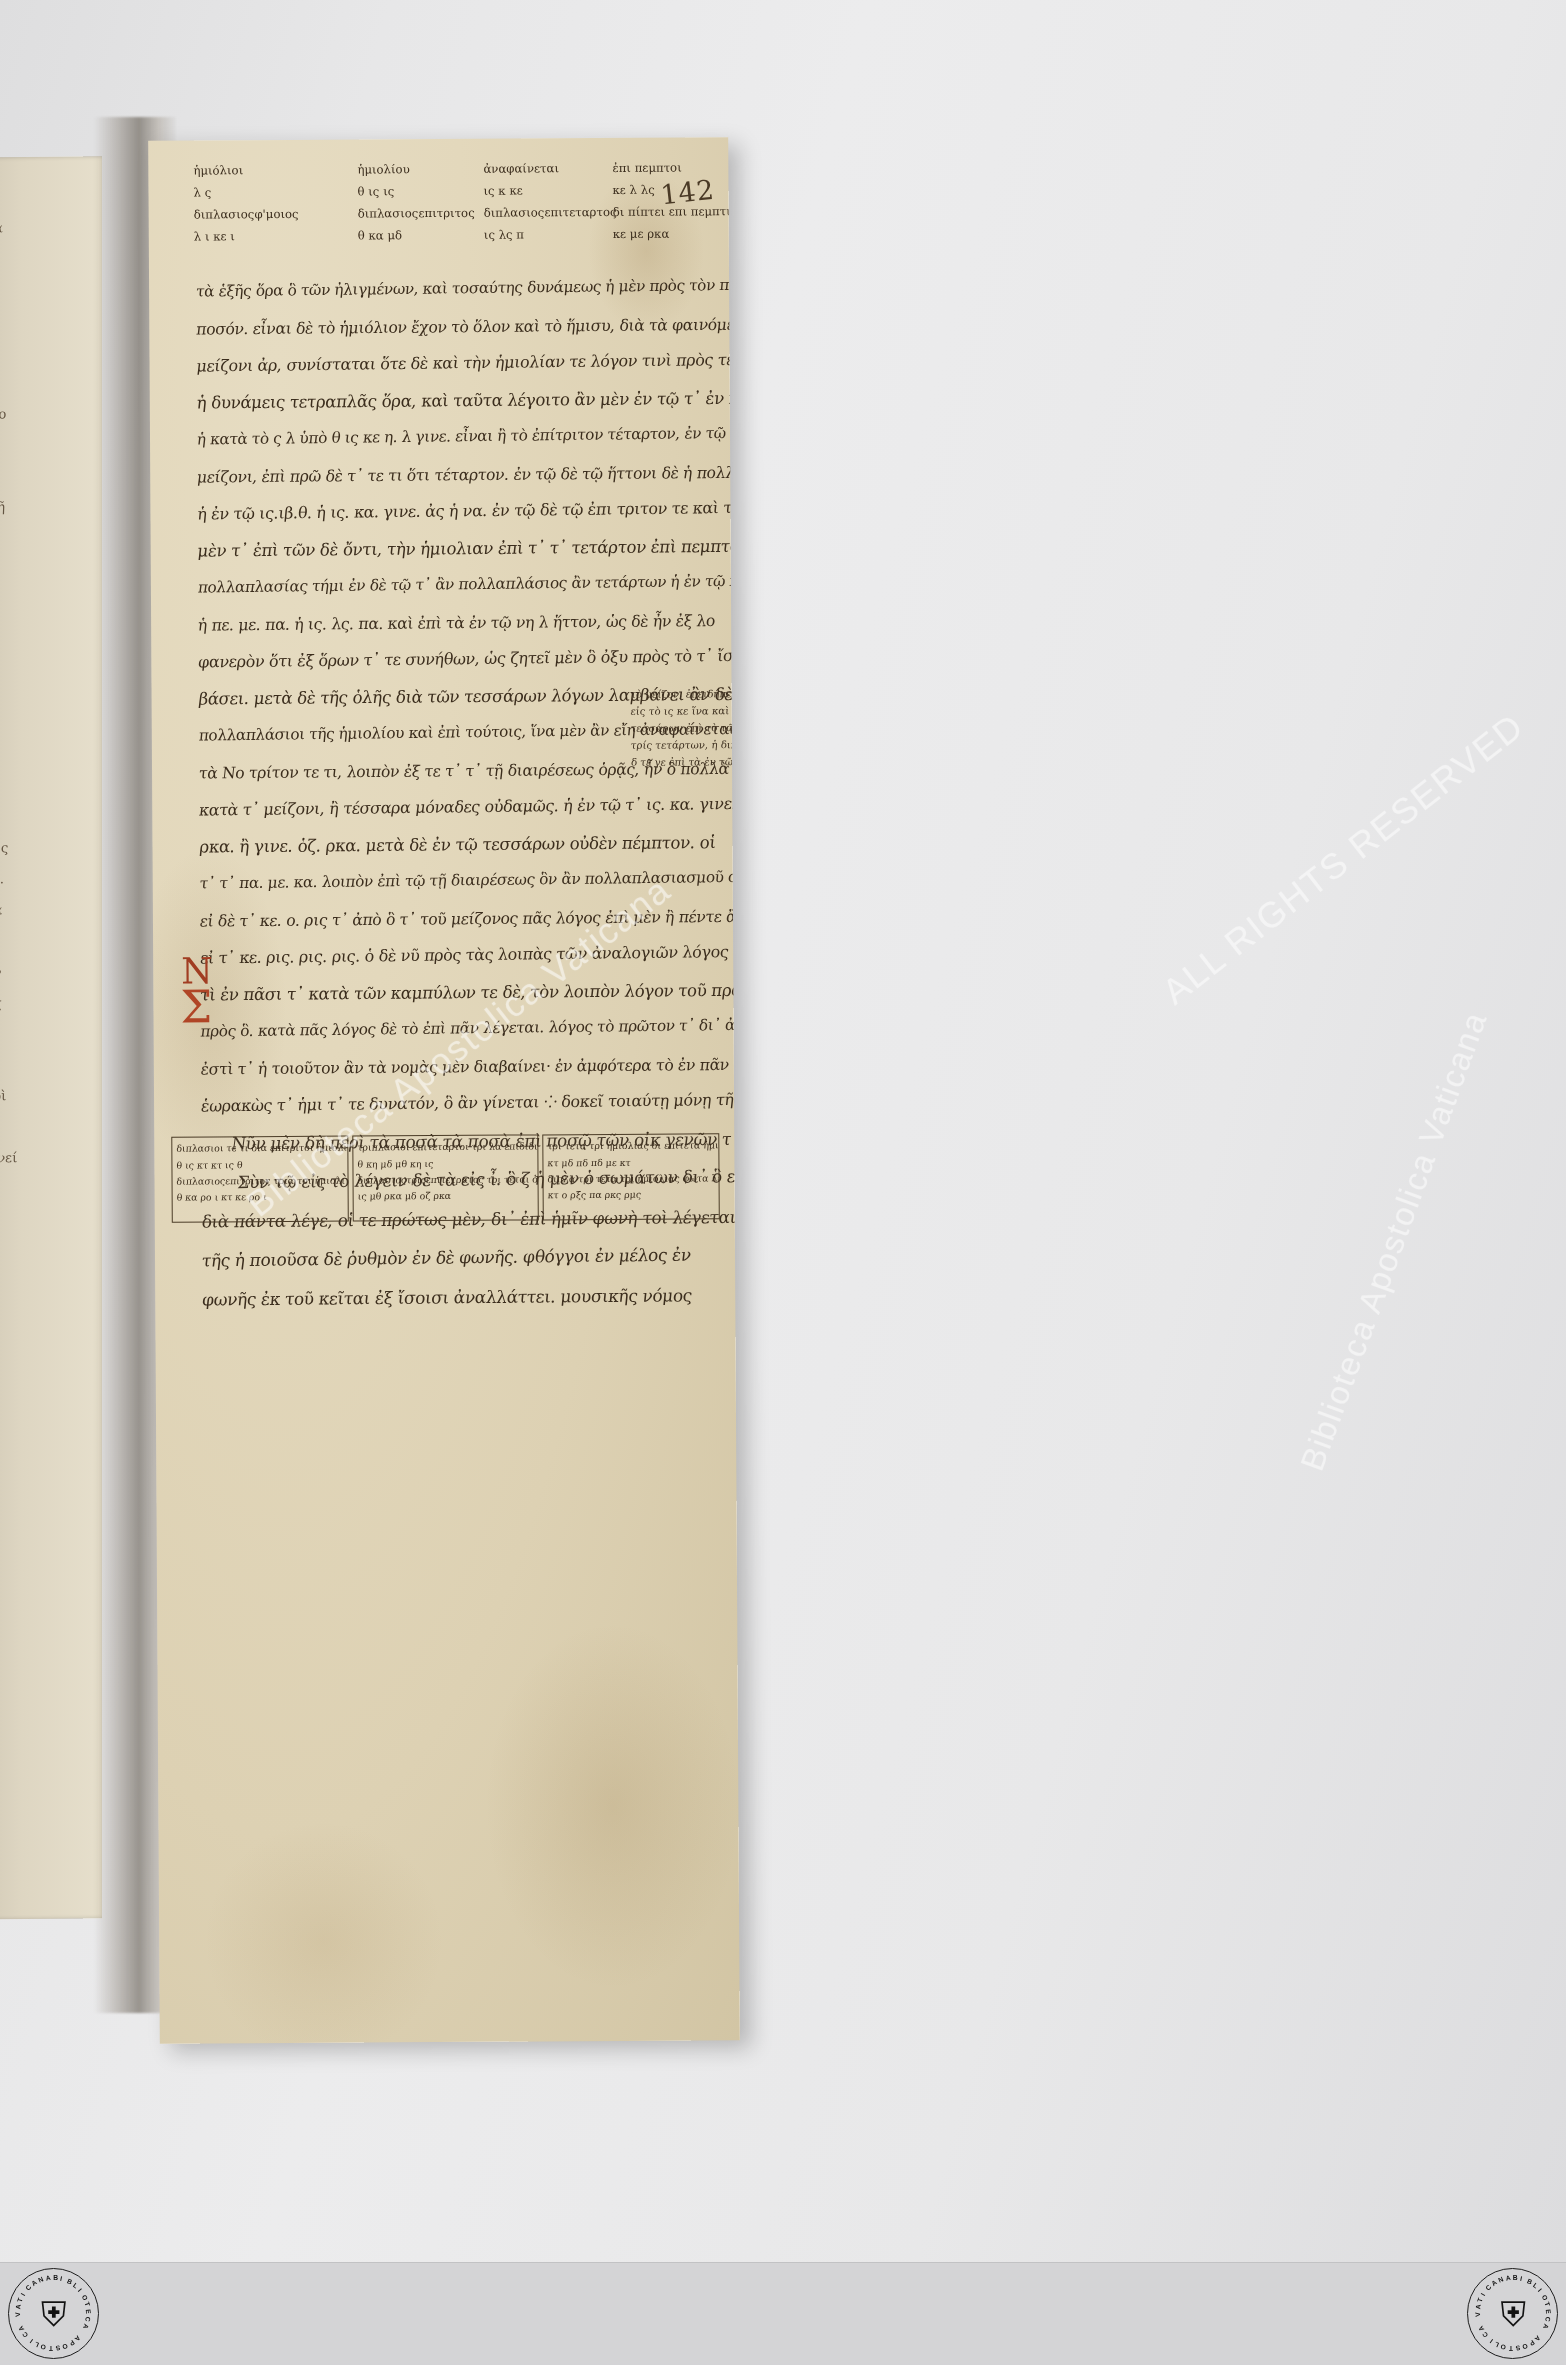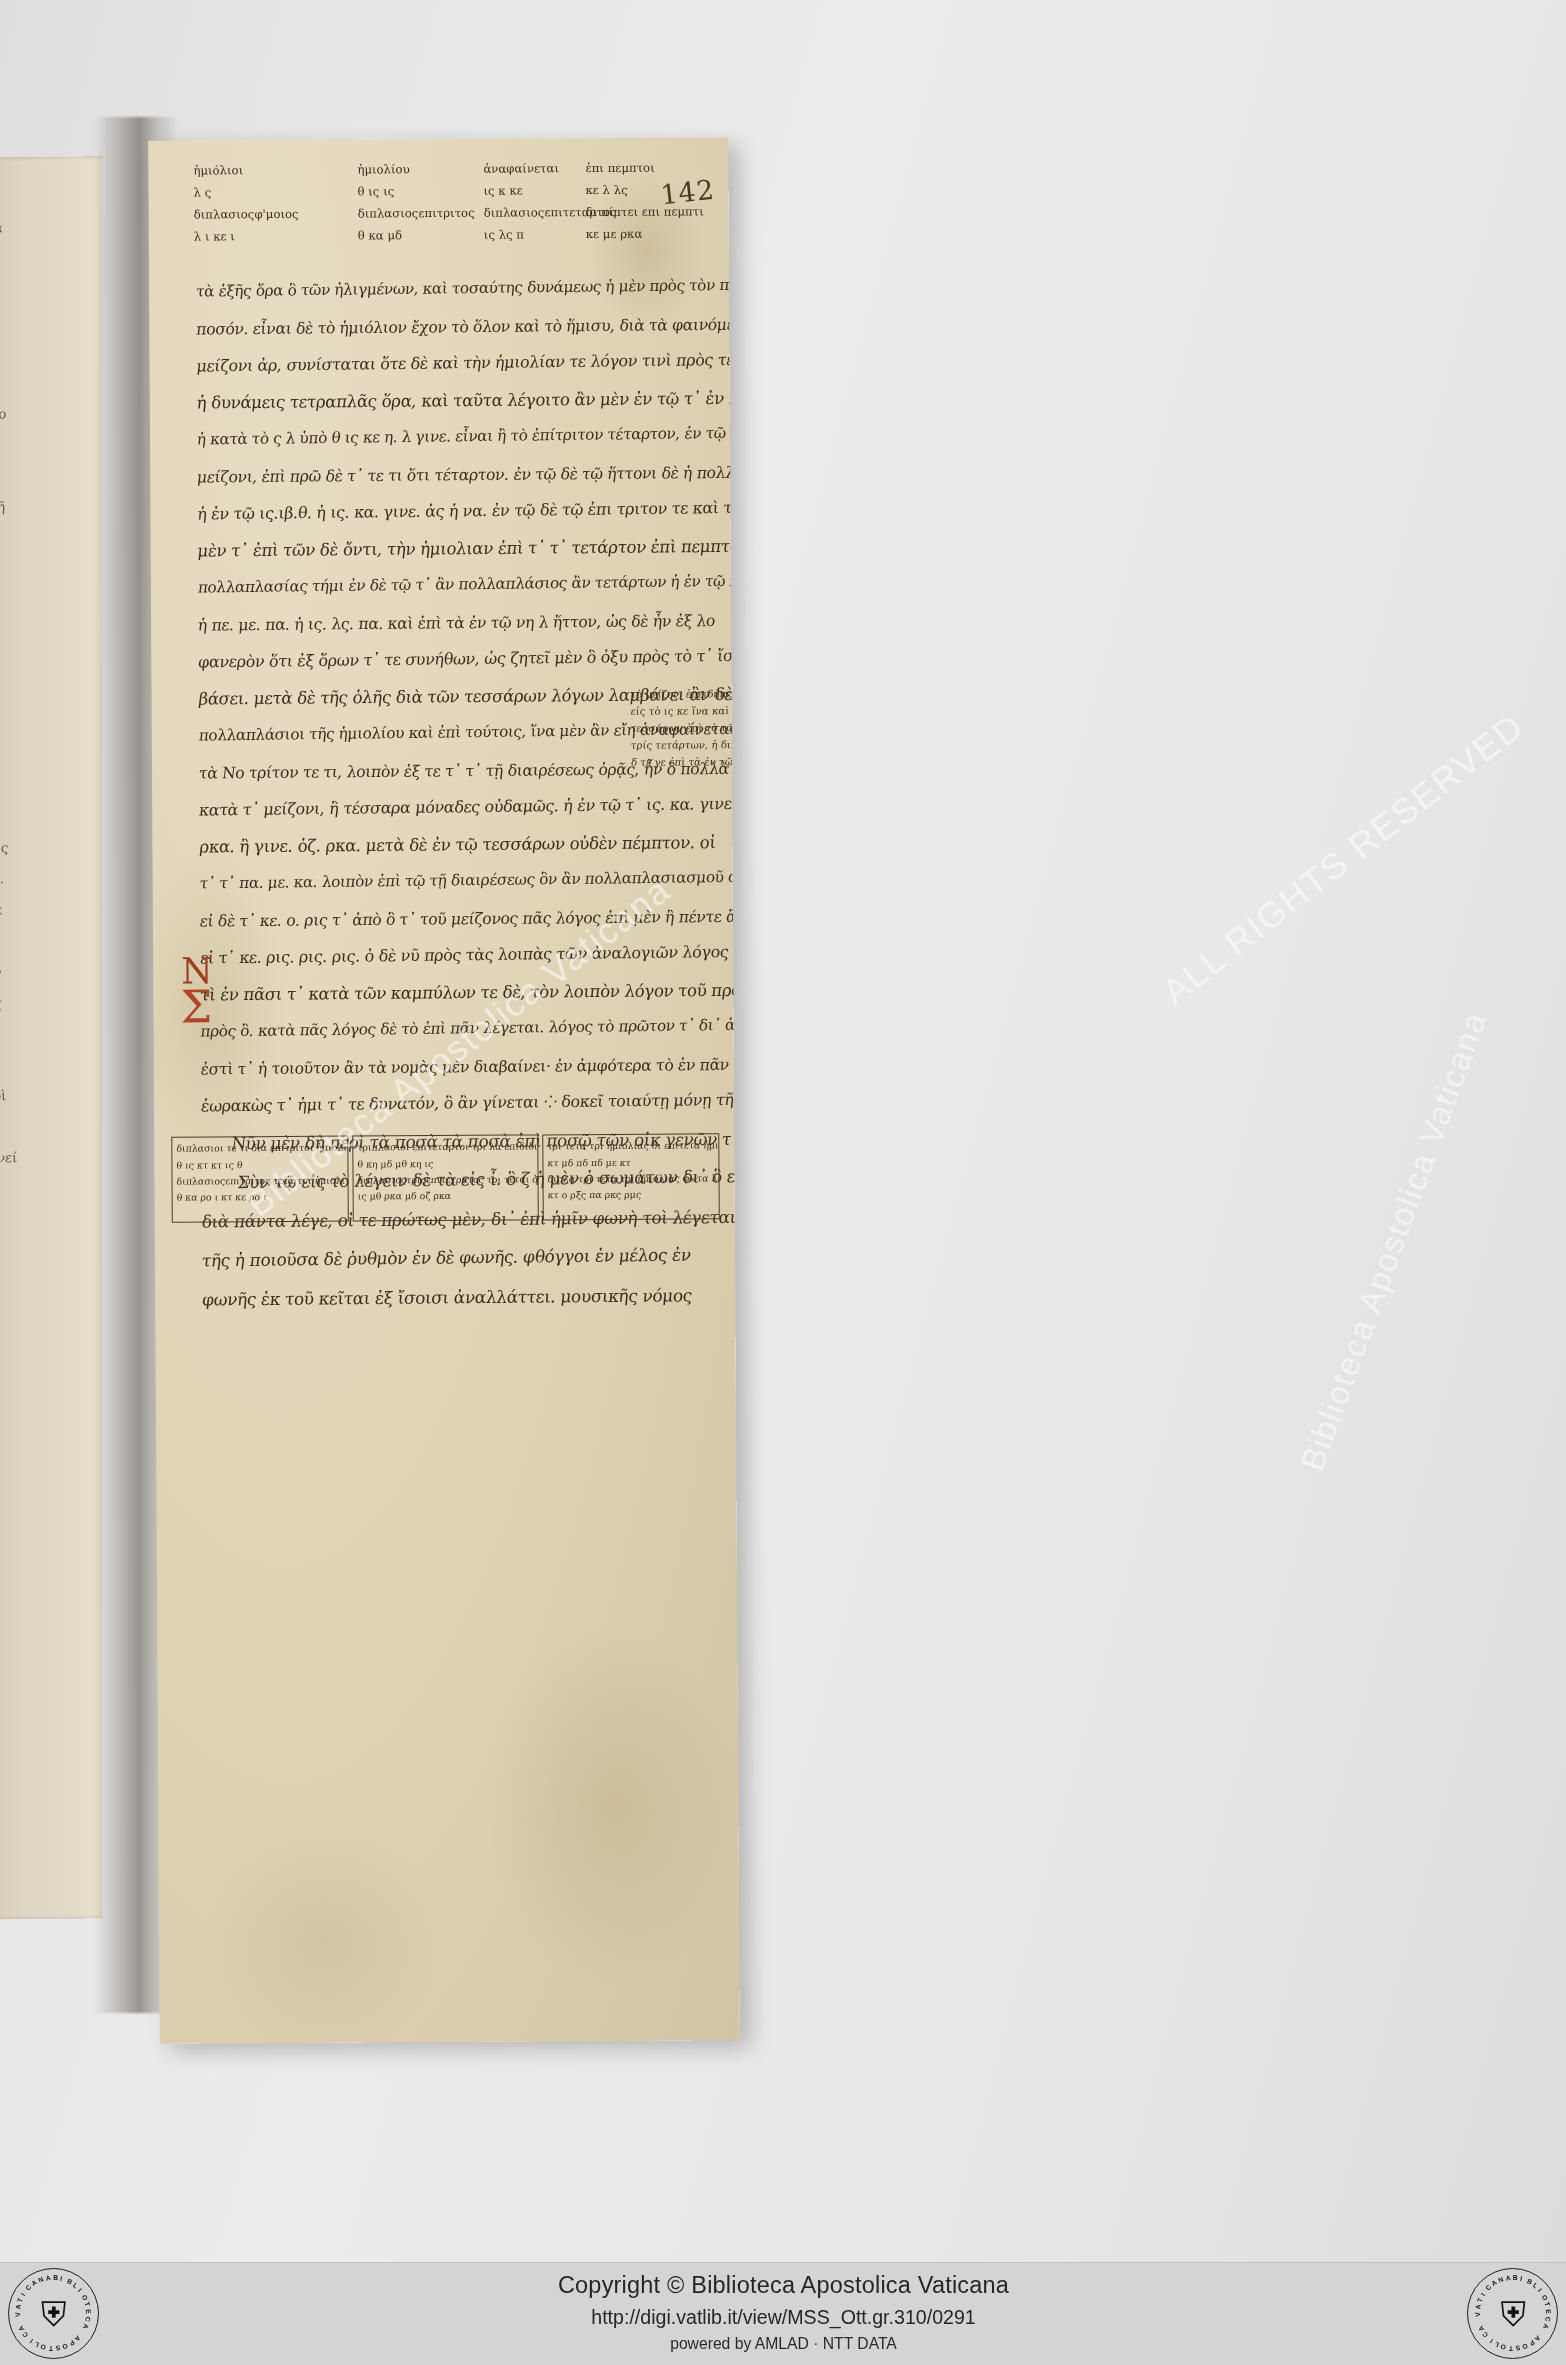--- a/index.html
+++ b/index.html
@@ -402,21 +402,21 @@
             <span class="hg-row">θ   ις   ις</span>
             <span class="hg-row">διπλασιοςεπιτριτος</span>
             <span class="hg-row">θ    κα    μδ</span>
           </div>
           <div class="hgroup" style="left: 290px; top: 0px;">
             <span class="hg-row">ἀναφαίνεται</span>
             <span class="hg-row">ις    κ    κε</span>
             <span class="hg-row">διπλασιοςεπιτεταρτος</span>
             <span class="hg-row">ις    λς     π</span>
           </div>
-          <div class="hgroup" style="left: 392px; top: 0px;">
+          <div class="hgroup" style="left: 419px; top: 0px;">
             <span class="hg-row">ἐπι  πεμπτοι</span>
             <span class="hg-row">κε    λ      λς</span>
             <span class="hg-row">δι πίπτει επι πεμπτι</span>
             <span class="hg-row">κε    με    ρκα</span>
           </div>
         </div>
 
       <div id="folio-number">142</div>
 
       <div class="main-col">
@@ -527,25 +527,20 @@
         <span style="transform: rotate(186deg) translate(39px) rotate(90deg);">A</span>
         <span style="transform: rotate(198deg) translate(39px) rotate(90deg);">T</span>
         <span style="transform: rotate(210deg) translate(39px) rotate(90deg);">I</span>
         <span style="transform: rotate(222deg) translate(39px) rotate(90deg);">C</span>
         <span style="transform: rotate(234deg) translate(39px) rotate(90deg);">A</span>
         <span style="transform: rotate(246deg) translate(39px) rotate(90deg);">N</span>
         <span style="transform: rotate(258deg) translate(39px) rotate(90deg);">A</span>
       </div>
   </div>
 
-  <div id="footer-center">
-    <div id="copyright-line">Copyright © Biblioteca Apostolica Vaticana</div>
-    <a id="url-line" href="#">http://digi.vatlib.it/view/MSS_Ott.gr.310/0291</a>
-    <div id="powered-line">powered by AMLAD · NTT DATA</div>
-  </div>
 
   <div class="footer-seal right">
     <div class="seal-ring"></div>
     <div class="seal-emblem">⛨</div>
     <div class="seal-text">
         <span style="transform: rotate(-90deg) translate(39px) rotate(90deg);">B</span>
         <span style="transform: rotate(-78deg) translate(39px) rotate(90deg);">I</span>
         <span style="transform: rotate(-66deg) translate(39px) rotate(90deg);">B</span>
         <span style="transform: rotate(-54deg) translate(39px) rotate(90deg);">L</span>
         <span style="transform: rotate(-42deg) translate(39px) rotate(90deg);">I</span>

